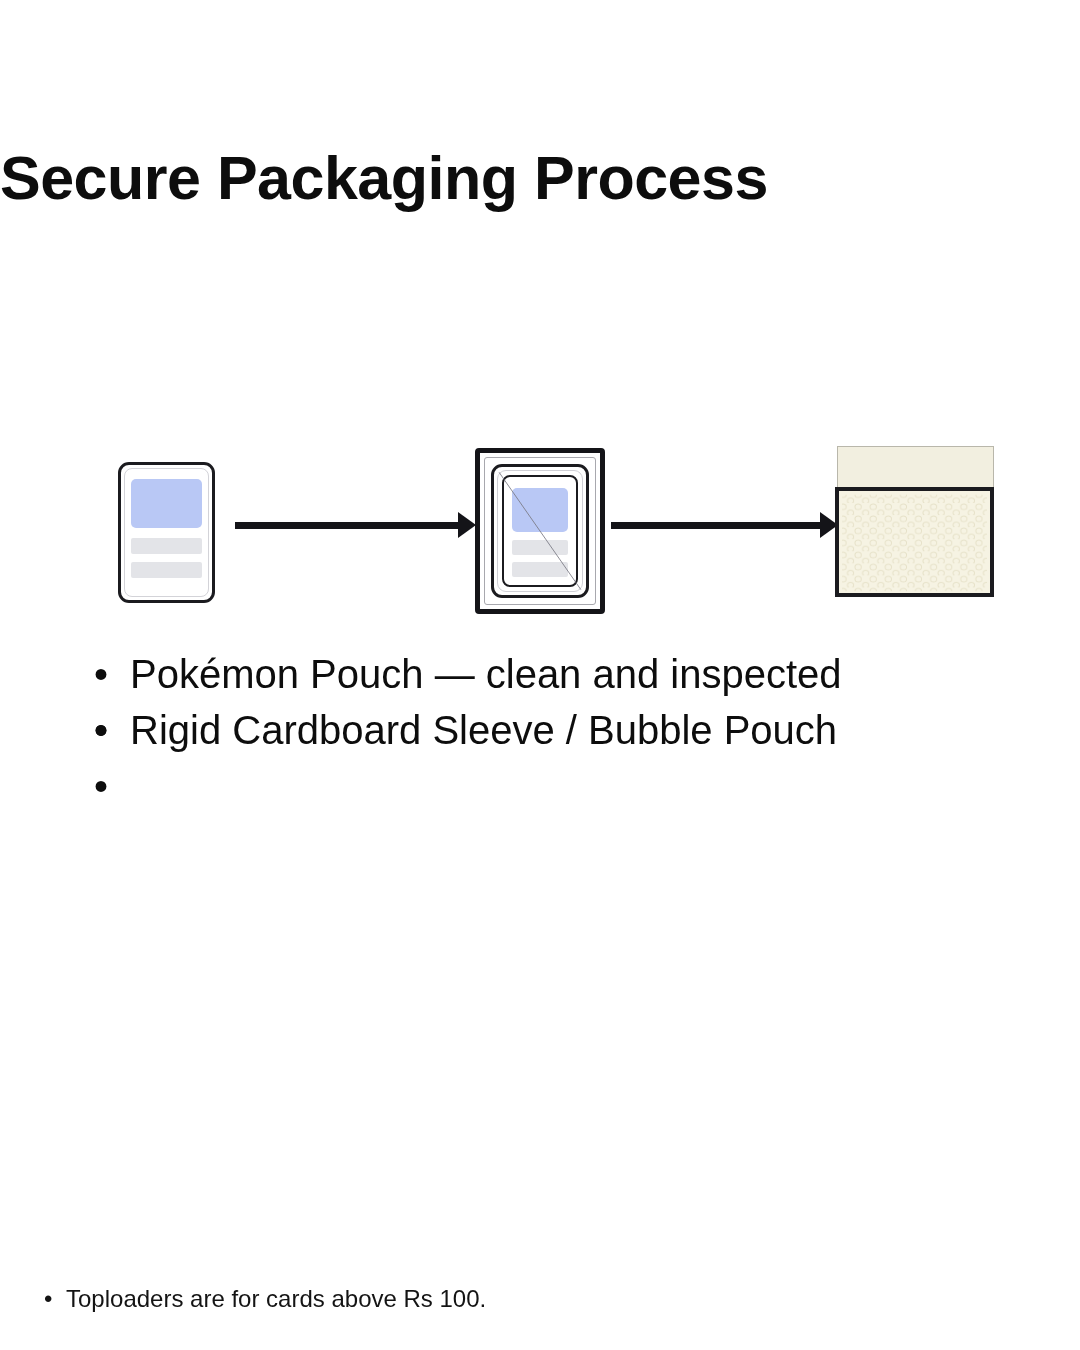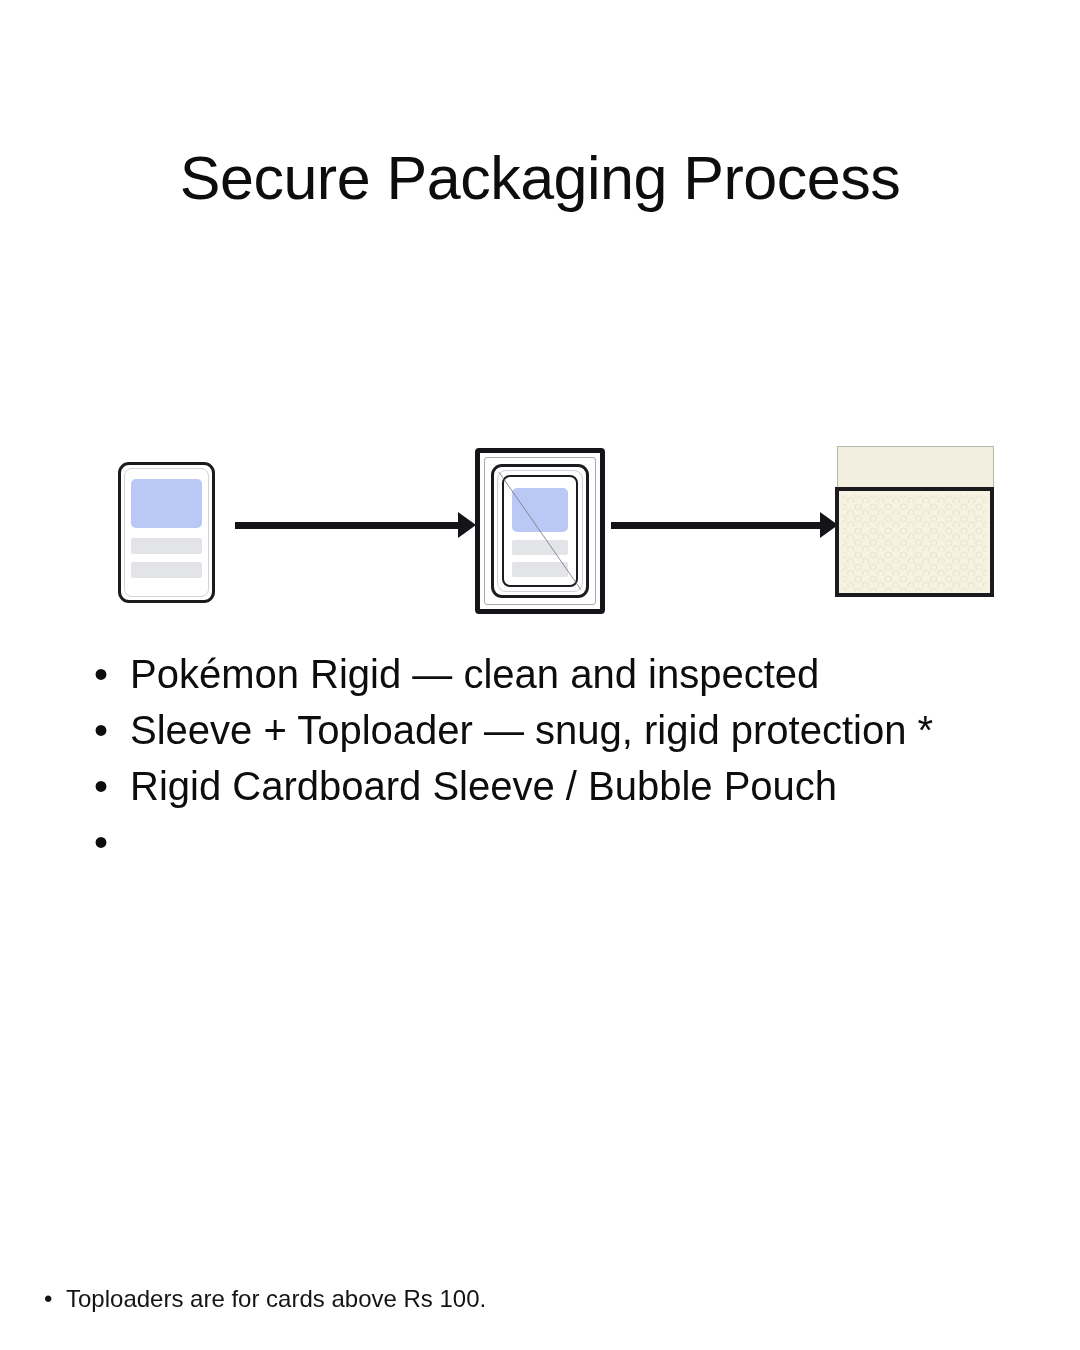--- a/index.html
+++ b/index.html
@@ -15,23 +15,22 @@
     overflow: hidden;
     position: relative;
   }
 
   
   .slide-title {
     position: absolute;
     left: 0;
     top: 104px;
     width: 1080px;
-    text-align: center;
     font-size: 61px;
-    font-weight: normal;
+    font-weight: bold;
     letter-spacing: -0.5px;
     color: #0d0d0d;
     line-height: 1.1;
   }
 
   
   .diagram {
     position: absolute;
     left: 0;
     top: 430px;
@@ -292,25 +291,24 @@
         <rect x="3" y="4" width="144" height="104" fill="url(#bubblepat)"></rect>
       </svg>
     </div>
   </div>
 
 </div>
 
 <ul class="bullet-list">
   <li class="bullet-item">
     <span class="dot">•</span>
-    <span>Pokémon Rigid — clean and inspected</span>
+    <span>Pokémon Pouch — clean and inspected</span>
   </li>
   <li class="bullet-item">
     <span class="dot">•</span>
-    <span>Sleeve + Toploader — snug, rigid protection *</span>
   </li>
   <li class="bullet-item">
     <span class="dot">•</span>
     <span>Rigid Cardboard Sleeve / Bubble Pouch</span>
   </li>
   <li class="bullet-item">
     <span class="dot">•</span>
   </li>
 </ul>
 

